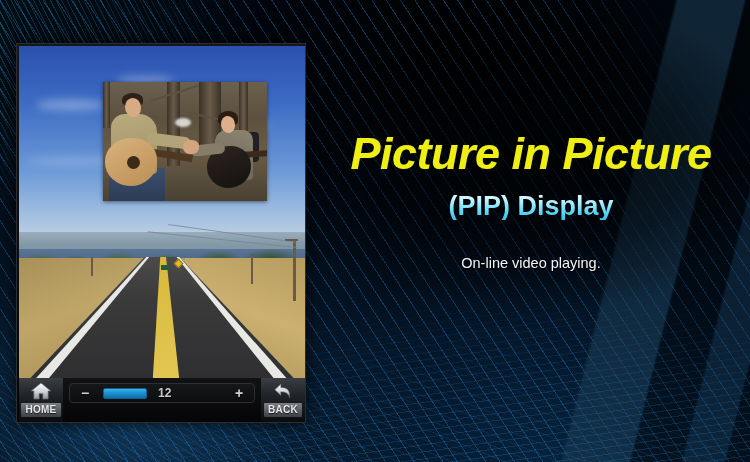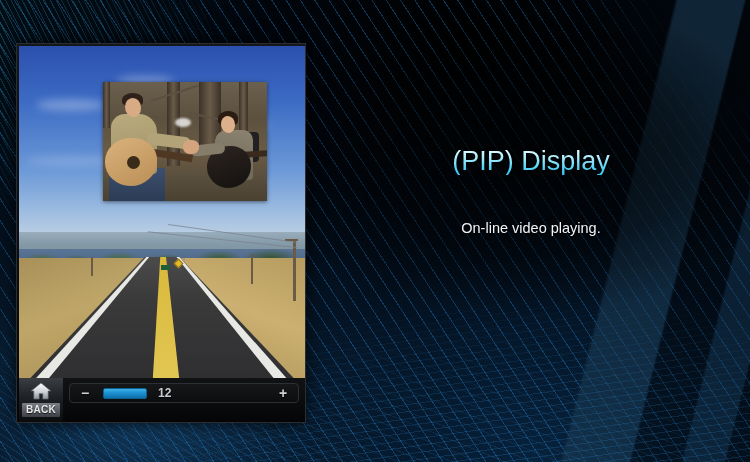--- a/index.html
+++ b/index.html
@@ -295,29 +295,29 @@
     padding-top:131px;
   }
   #title {
     font-size:45px; font-weight:bold; font-style:italic;
     color:#efef14; letter-spacing:-0.5px;
     line-height:1.0; white-space:nowrap;
     text-shadow:0 0 1px rgba(160,160,0,.5);
   }
   #subtitle {
     margin-top:17px;
-    font-size:27px; font-weight:normal;
+    font-size:27px; font-weight:bold;
     line-height:1.0; white-space:nowrap;
     background:linear-gradient(180deg,#e9fdff 0%,#b8f1ff 30%,#5fd8f7 68%,#31c4ef 100%);
     -webkit-background-clip:text; background-clip:text;
     -webkit-text-fill-color:transparent; color:#72dcf7;
     filter:drop-shadow(0 1px 2px rgba(0,0,0,.6));
   }
   #desc {
-    margin-top:42px;
+    margin-top:32px;
     text-align:center; color:#f2f4f6;
     font-size:14.5px; line-height:22px;
     text-shadow:0 1px 2px rgba(0,0,0,.9);
   }
   #desc .line { white-space:nowrap; }
 </style>
 </head>
 <body>
 
 <div id="stage">
@@ -405,36 +405,52 @@
             <defs>
               <linearGradient id="gsil" x1="0" y1="0" x2="0" y2="1">
                 <stop offset="0%" stop-color="#ffffff"></stop>
                 <stop offset="55%" stop-color="#cfd3d8"></stop>
                 <stop offset="100%" stop-color="#8d9298"></stop>
               </linearGradient>
             </defs>
             <path d="M12 1 L23 10 L20 10 L20 19 L14 19 L14 13 L10 13 L10 19 L4 19 L4 10 L1 10 Z" fill="url(#gsil)" stroke="#5a5f66" stroke-width="0.7"></path>
           </svg>
         </span>
-        <span class="klabel">BACK</span>
+        <span class="klabel">HOME</span>
       </div>
 
       <div id="volume-control">
         <span class="vol-btn">−</span>
         <div id="vol-track">
           <div id="vol-fill"></div>
         </div>
         <span id="vol-value">12</span>
         <span id="vol-spacer"></span>
         <span class="vol-btn">+</span>
       </div>
 
+      <div class="softkey">
+        <span class="glyph">
+          <svg width="21" height="18" viewBox="0 0 24 20">
+            <defs>
+              <linearGradient id="gsil2" x1="0" y1="0" x2="0" y2="1">
+                <stop offset="0%" stop-color="#ffffff"></stop>
+                <stop offset="55%" stop-color="#cfd3d8"></stop>
+                <stop offset="100%" stop-color="#8a8f95"></stop>
+              </linearGradient>
+            </defs>
+            <path d="M9 2 L2 8.5 L9 15 L9 11 C15 11 18 13 19 18 C20 9 16 6 9 6 Z" fill="url(#gsil2)" stroke="#5a5f66" stroke-width="0.7" stroke-linejoin="round"></path>
+          </svg>
+        </span>
+        <span class="klabel">BACK</span>
+      </div>
     </div>
   </div>
 
   <div id="copy">
+    <div id="title">Picture in Picture</div>
     <div id="subtitle">(PIP) Display</div>
     <div id="desc">
       <div class="line">On-line video playing.</div>
     </div>
   </div>
 
 </div>
 
 </body></html>

